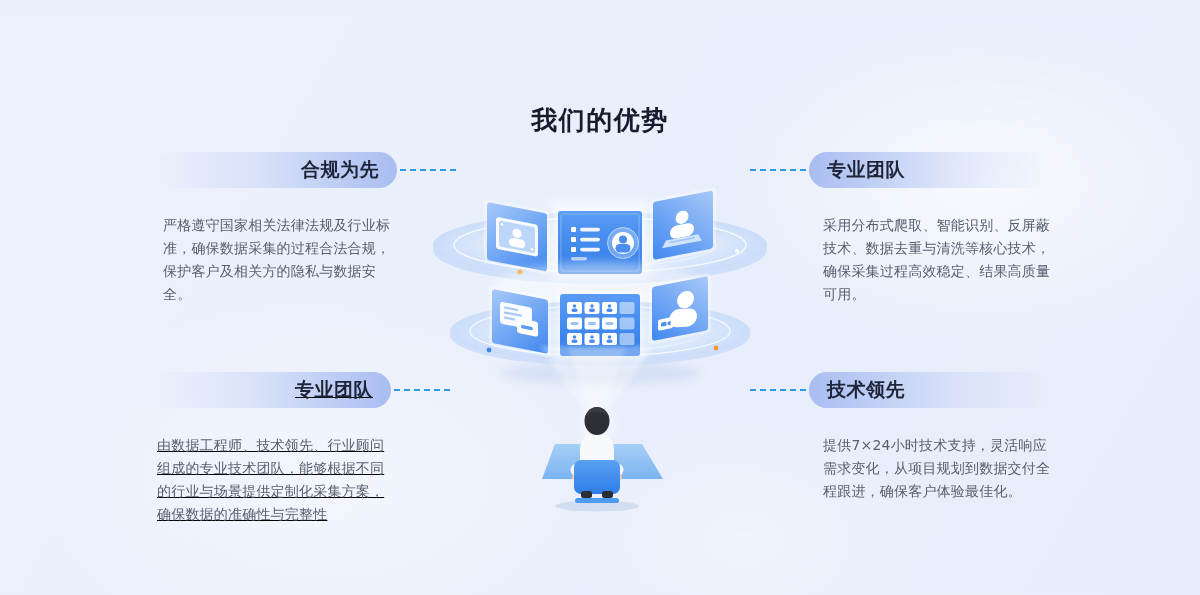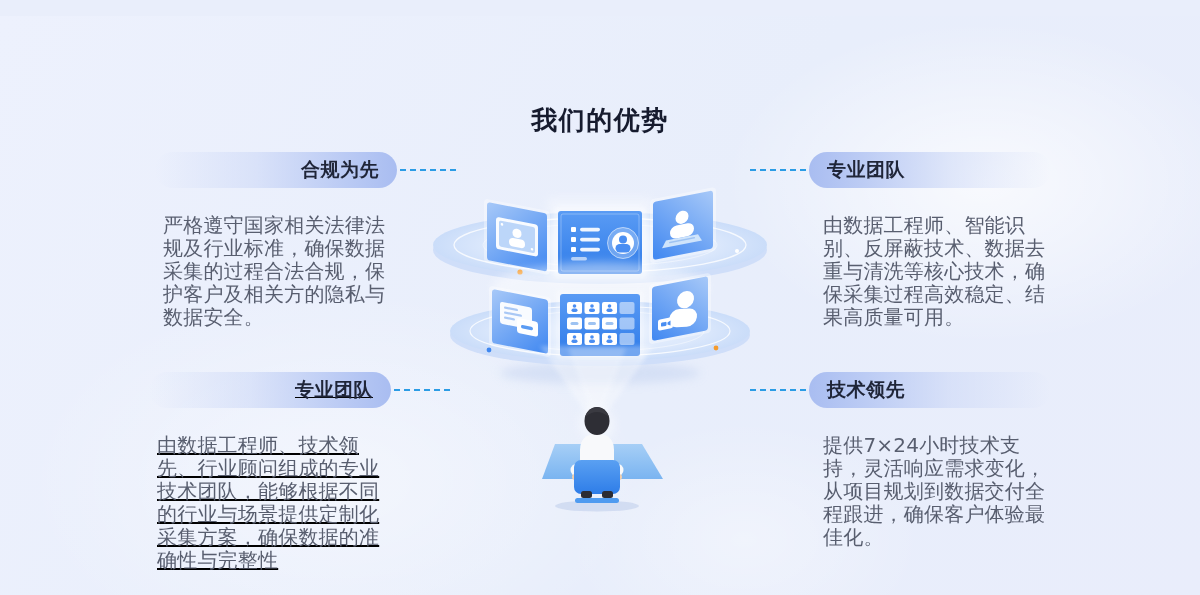--- a/index.html
+++ b/index.html
@@ -31,21 +31,21 @@
     background:linear-gradient(90deg, rgba(233,238,251,0) 0%, rgba(199,212,246,.5) 42%, #a9bdf1 100%);
   }
   .pill-right{
     justify-content:flex-start;padding-left:18px;
     background:linear-gradient(270deg, rgba(233,238,251,0) 0%, rgba(199,212,246,.5) 42%, #a9bdf1 100%);
   }
   .dash{
     width:56px;height:0;border-top:2px dashed #2b9ce5;margin:0 3px;flex:none;
   }
   .desc{
-    margin:26px 0 0 0;font-size:20px;line-height:23px;color:#585e6f;letter-spacing:.2px;
+    margin:26px 0 0 0;font-size:14px;line-height:23px;color:#585e6f;letter-spacing:.2px;
   }
   .f-tl{left:155px;top:136px;}
   .f-tr{left:747px;top:136px;}
   .f-bl{left:149px;top:356px;text-decoration:underline;}
   .f-br{left:747px;top:356px;}
   .f-tl .desc,.f-bl .desc{margin-left:8px;width:230px;}
   .f-tr .desc,.f-br .desc{margin-left:76px;width:230px;}
   .illustration{position:absolute;left:430px;top:160px;width:340px;height:348px;}
 </style>
 </head>
@@ -65,21 +65,21 @@
     <p class="desc">严格遵守国家相关法律法规及行业标准，确保数据采集的过程合法合规，保护客户及相关方的隐私与数据安全。</p>
   </div>
 
   <div class="feature f-tr">
     <div class="feature-header">
       <div class="dash"></div>
       <div class="pill pill-right">
         <span>专业团队</span>
       </div>
     </div>
-    <p class="desc">由数据工程师、智能识别、反屏蔽技术、数据去重与清洗等核心技术，确保采集过程高效稳定、结果高质量可用。</p>
+    <p class="desc">采用分布式爬取、智能识别、反屏蔽技术、数据去重与清洗等核心技术，确保采集过程高效稳定、结果高质量可用。</p>
   </div>
 
   <div class="feature f-bl">
     <div class="feature-header">
       <div class="pill pill-left">
         <span>专业团队</span>
       </div>
       <div class="dash"></div>
     </div>
     <p class="desc">由数据工程师、技术领先、行业顾问组成的专业技术团队，能够根据不同的行业与场景提供定制化采集方案，确保数据的准确性与完整性</p>

